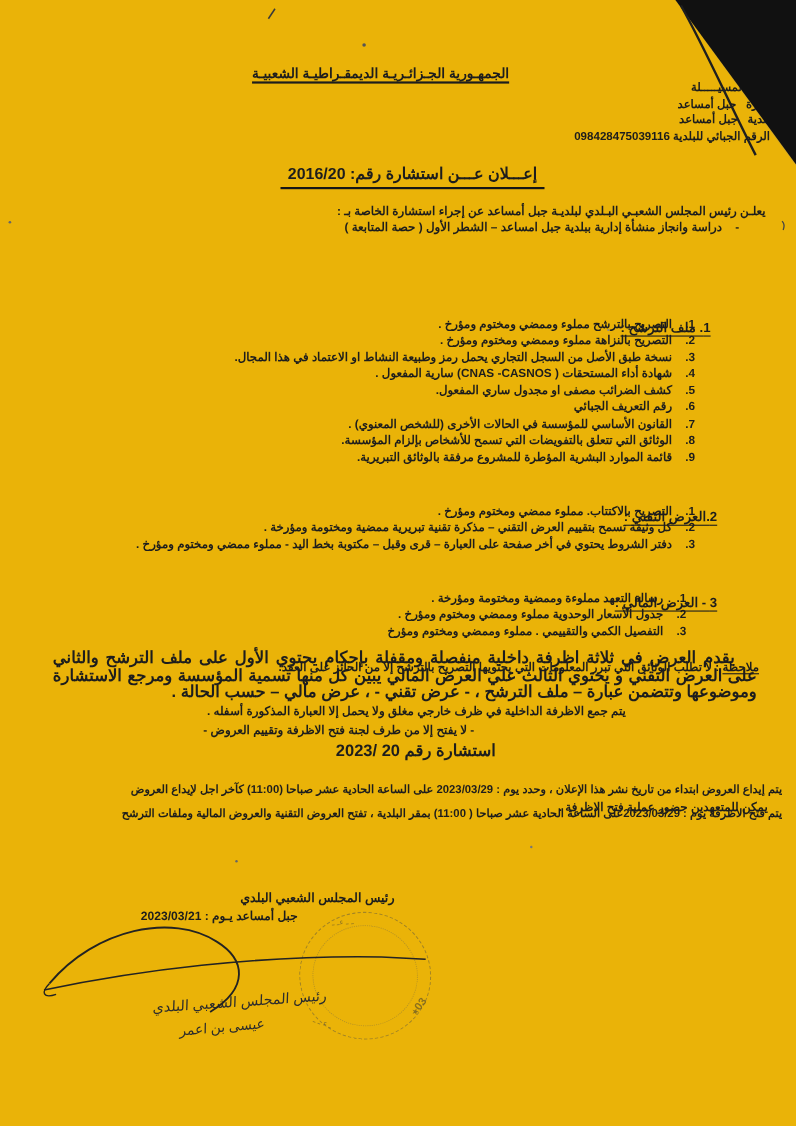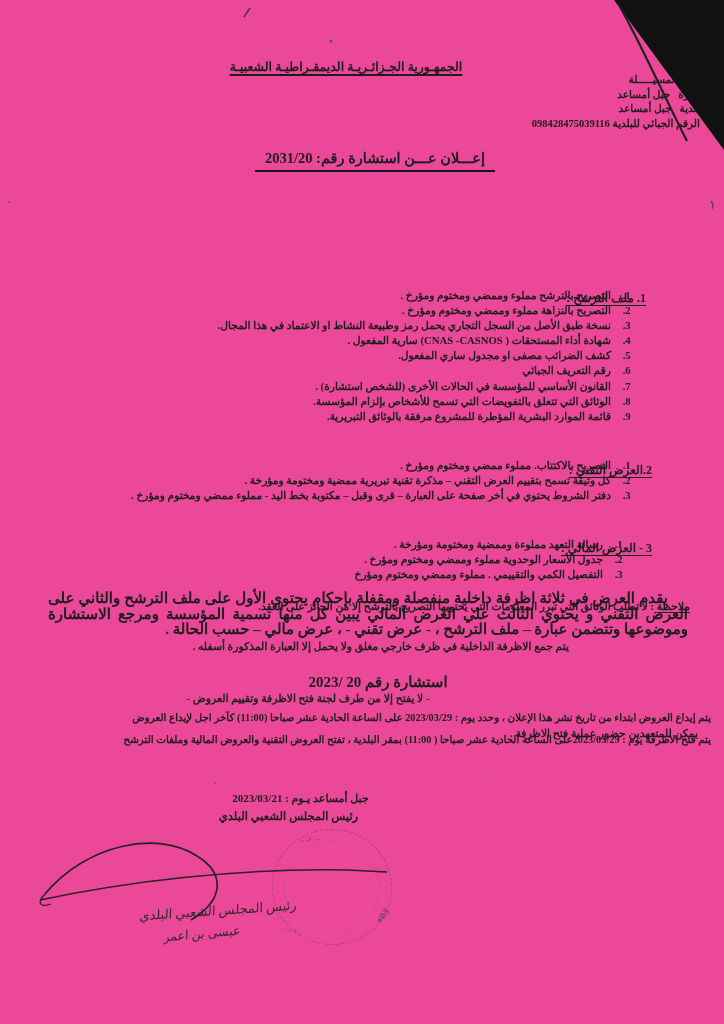--- a/index.html
+++ b/index.html
@@ -1,19 +1,19 @@
 <!DOCTYPE html>
 <html lang="ar" dir="rtl"><head>
 <meta charset="utf-8">
 <style>
   html,body{margin:0;padding:0;background:#e8e8e8;}
   .page{
     position:relative;width:724px;height:1024px;margin:0 auto;
-    background:#ec4899;overflow:hidden;direction:rtl;
-    font-family:Liberation Serif, serif;color:#1d1d1d;font-weight:700;
+    background:#eab308;overflow:hidden;direction:rtl;
+    font-family:Liberation Sans, sans-serif;color:#1d1d1d;font-weight:700;
   }
   .abs{position:absolute;}
   
   .republic{top:59px;left:220px;width:252px;text-align:center;font-size:12.5px;
     text-decoration:underline;text-decoration-thickness:1.5px;text-underline-offset:3px;}
   .letterhead{top:73px;right:24px;text-align:right;font-size:10.5px;line-height:14.6px;}
   .doc-title{top:150px;left:255px;width:240px;text-align:center;font-size:14.5px;
     border-bottom:2px solid #161616;padding-bottom:3px;}
   
   .intro{top:185px;right:28px;left:40px;font-size:10.8px;line-height:14.6px;}
@@ -31,32 +31,32 @@
   .list li{padding-right:9px;}
   .l1pos{top:276px;right:72px;left:70px;}
   .l2pos{top:446px;right:72px;left:60px;}
   .l3pos{top:525px;right:80px;left:60px;}
   .note{top:600px;right:34px;left:40px;font-size:10.7px;text-align:right;}
   .note-label{text-decoration:underline;text-decoration-thickness:1.3px;text-underline-offset:2px;}
   
   .env1{top:591px;right:36px;left:48px;text-align:justify;text-indent:20px;
     font-size:15px;line-height:15.5px;margin:0;}
   .env2{top:640px;right:155px;text-align:right;font-size:10.8px;}
-  .env3{top:657px;left:0;width:616px;text-align:center;font-size:10.8px;margin-top:35px;}
+  .env3{top:657px;left:0;width:616px;text-align:center;font-size:10.8px;}
   .refline{top:673px;left:40px;width:676px;text-align:center;font-size:15px;}
   .subjline{top:690px;left:245px;width:470px;text-align:center;font-size:10.9px;}
   
   .dline{font-size:10.8px;text-align:right;}
   .nowrap{white-space:nowrap;font-size:10.3px;}
   .d1{top:711px;right:13px;}
   .d2{top:733px;right:13px;}
   .d3{top:727px;right:26px;}
   .d4{top:777px;right:25px;}
   
-  .place-date{top:792px;left:128px;width:345px;text-align:center;font-size:11px;}
+  .place-date{top:826px;left:128px;width:345px;text-align:left;font-size:11px;}
   .signer{top:809px;left:116px;width:345px;text-align:center;font-size:11.5px;}
   .hand1{top:903px;left:128px;width:180px;text-align:center;font-size:13px;
     color:#2c2c2c;transform:rotate(-4deg) skewX(-6deg);font-weight:400;}
   .hand2{top:926px;left:136px;width:132px;text-align:center;font-size:12.5px;
     color:#2c2c2c;transform:rotate(-5deg) skewX(-6deg);font-weight:400;}
   
   .stamp{top:829px;left:272px;width:118px;height:114px;border-radius:50%;
     border:1.5px dashed rgba(75,75,75,.55);transform:rotate(8deg);opacity:.8;z-index:2;}
   .stamp-inner{position:absolute;inset:11px;border:1px dotted rgba(90,90,90,.4);border-radius:50%;}
   .stamp-txt{position:absolute;font-size:8px;letter-spacing:3px;color:rgba(60,60,60,.6);font-weight:400;}
@@ -77,34 +77,36 @@
   <div class="abs letterhead">
     <div>ولاية المسيـــــلة</div>
     <div>دائرة&nbsp;&nbsp; جبل أمساعد</div>
     <div>بلدية&nbsp;&nbsp; جبل أمساعد</div>
     <div>
       <span>الرقم الجبائي للبلدية</span>
       <span>098428475039116</span>
     </div>
   </div>
 
-  <div class="abs doc-title">إعـــلان عـــن استشارة رقم: 2031/20</div>
+  <div class="abs doc-title">إعـــلان عـــن استشارة رقم: 2016/20</div>
 
   <div class="abs intro">
+    <p class="r">يعلـن رئيس المجلس الشعبـي البـلدي لبلديـة جبل أمساعد عن إجراء استشارة الخاصة بـ :</p>
+    <p class="bullet">-&nbsp;&nbsp;&nbsp; دراسة وانجاز منشأة إدارية ببلدية جبل امساعد – الشطر الأول ( حصة المتابعة )</p>
   </div>
 
   <div class="abs sec-h h1pos">1. ملف الترشح :</div>
   <ol class="abs list l1pos">
       <li>التصريح بالترشح مملوء وممضي ومختوم ومؤرخ .</li>
       <li>التصريح بالنزاهة مملوء وممضي ومختوم ومؤرخ .</li>
       <li>نسخة طبق الأصل من السجل التجاري يحمل رمز وطبيعة النشاط او الاعتماد في هذا المجال.</li>
       <li>شهادة أداء المستحقات ( CNAS -CASNOS) سارية المفعول  .</li>
       <li>كشف الضرائب مصفى او مجدول ساري المفعول.</li>
       <li>رقم التعريف الجبائي</li>
-      <li>القانون الأساسي للمؤسسة في الحالات الأخرى (للشخص استشارة) .</li>
+      <li>القانون الأساسي للمؤسسة في الحالات الأخرى (للشخص المعنوي) .</li>
       <li>الوثائق التي تتعلق  بالتفويضات التي تسمح للأشخاص بإلزام المؤسسة.</li>
       <li>قائمة الموارد البشرية المؤطرة للمشروع مرفقة بالوثائق التبريرية.</li>
     </ol>
 
   <div class="abs sec-h h2pos">2.العرض التقني :</div>
   <ol class="abs list l2pos">
       <li>التصريح بالاكتتاب. مملوء ممضي ومختوم ومؤرخ .</li>
       <li>كل وثيقة تسمح بتقييم العرض التقني – مذكرة تقنية تبريرية ممضية ومختومة ومؤرخة  .</li>
       <li>دفتر الشروط يحتوي في أخر صفحة على العبارة – قرى وقبل – مكتوبة بخط اليد - مملوء ممضي ومختوم ومؤرخ .</li>
     </ol>

